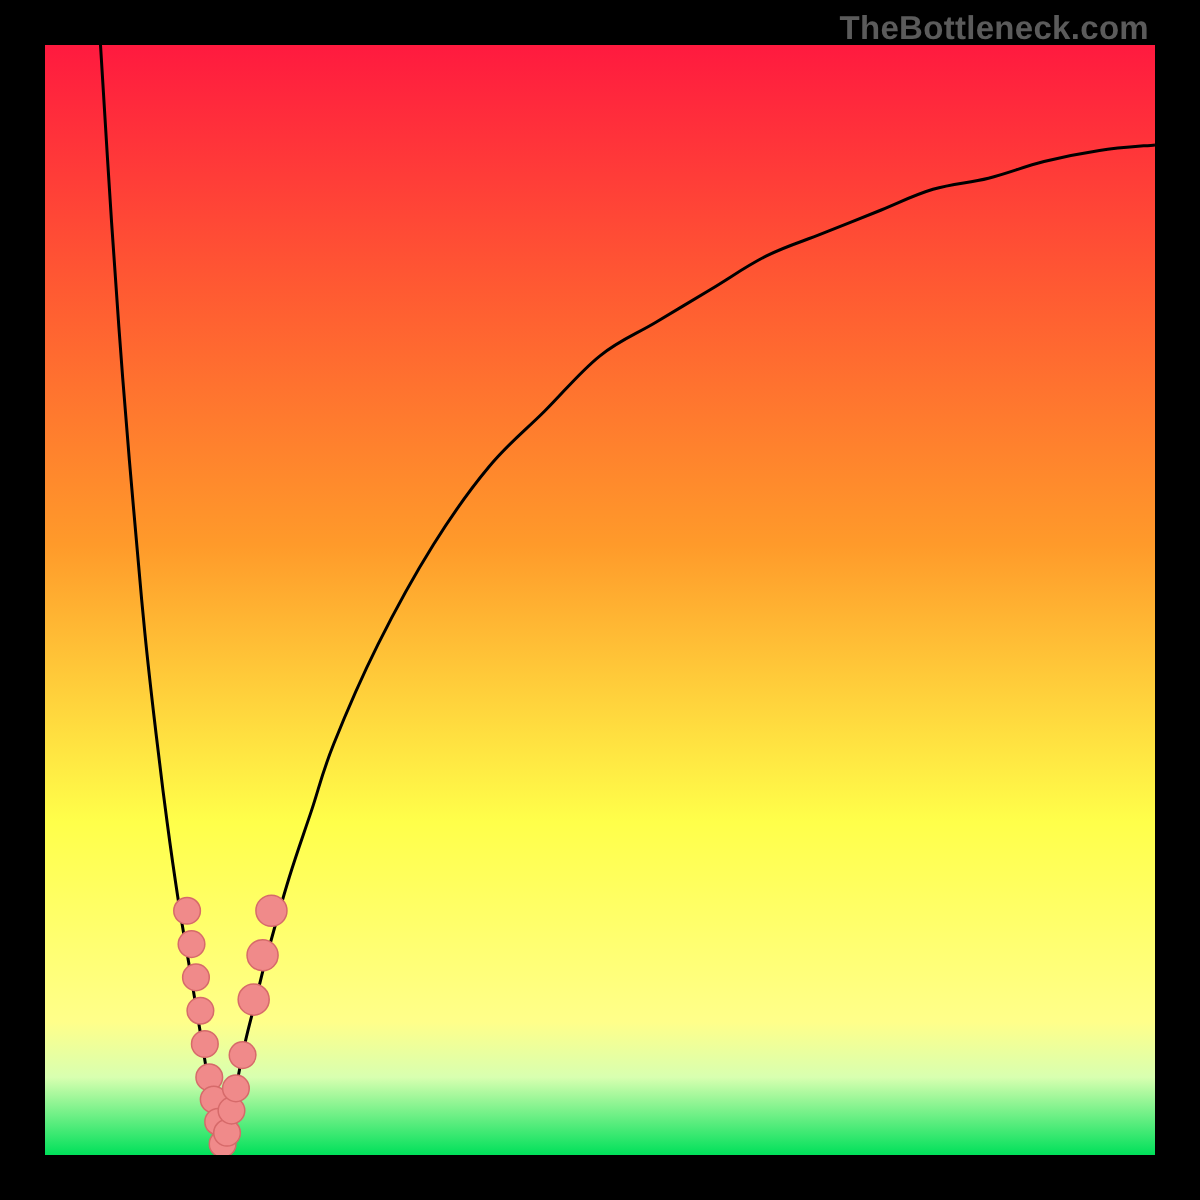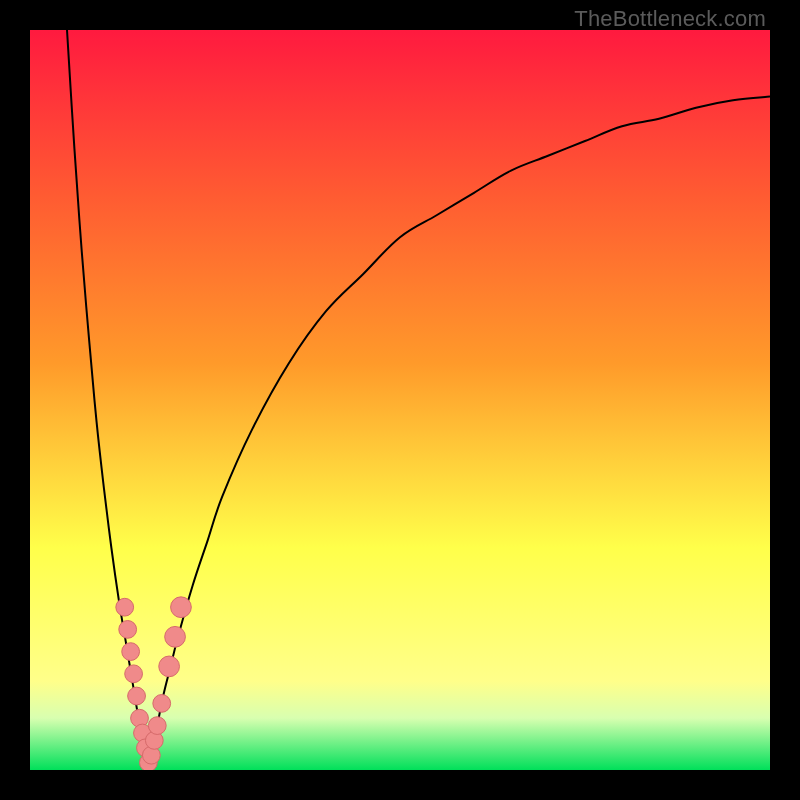--- a/index.html
+++ b/index.html
@@ -28,21 +28,21 @@
   }
   .gradient {
     position: absolute;
     top: 0; left: 0; right: 0; bottom: 0;
   }
   .watermark {
     position: absolute;
     top: 6px;
     right: 34px;
     font-size: 22px;
-    font-weight: normal;
+    font-weight: bold;
     color: #5b5b5b;
     letter-spacing: 0.2px;
   }
   svg.curves {
     position: absolute;
     top: 0; left: 0;
     width: 740px;
     height: 740px;
   }
 </style>

